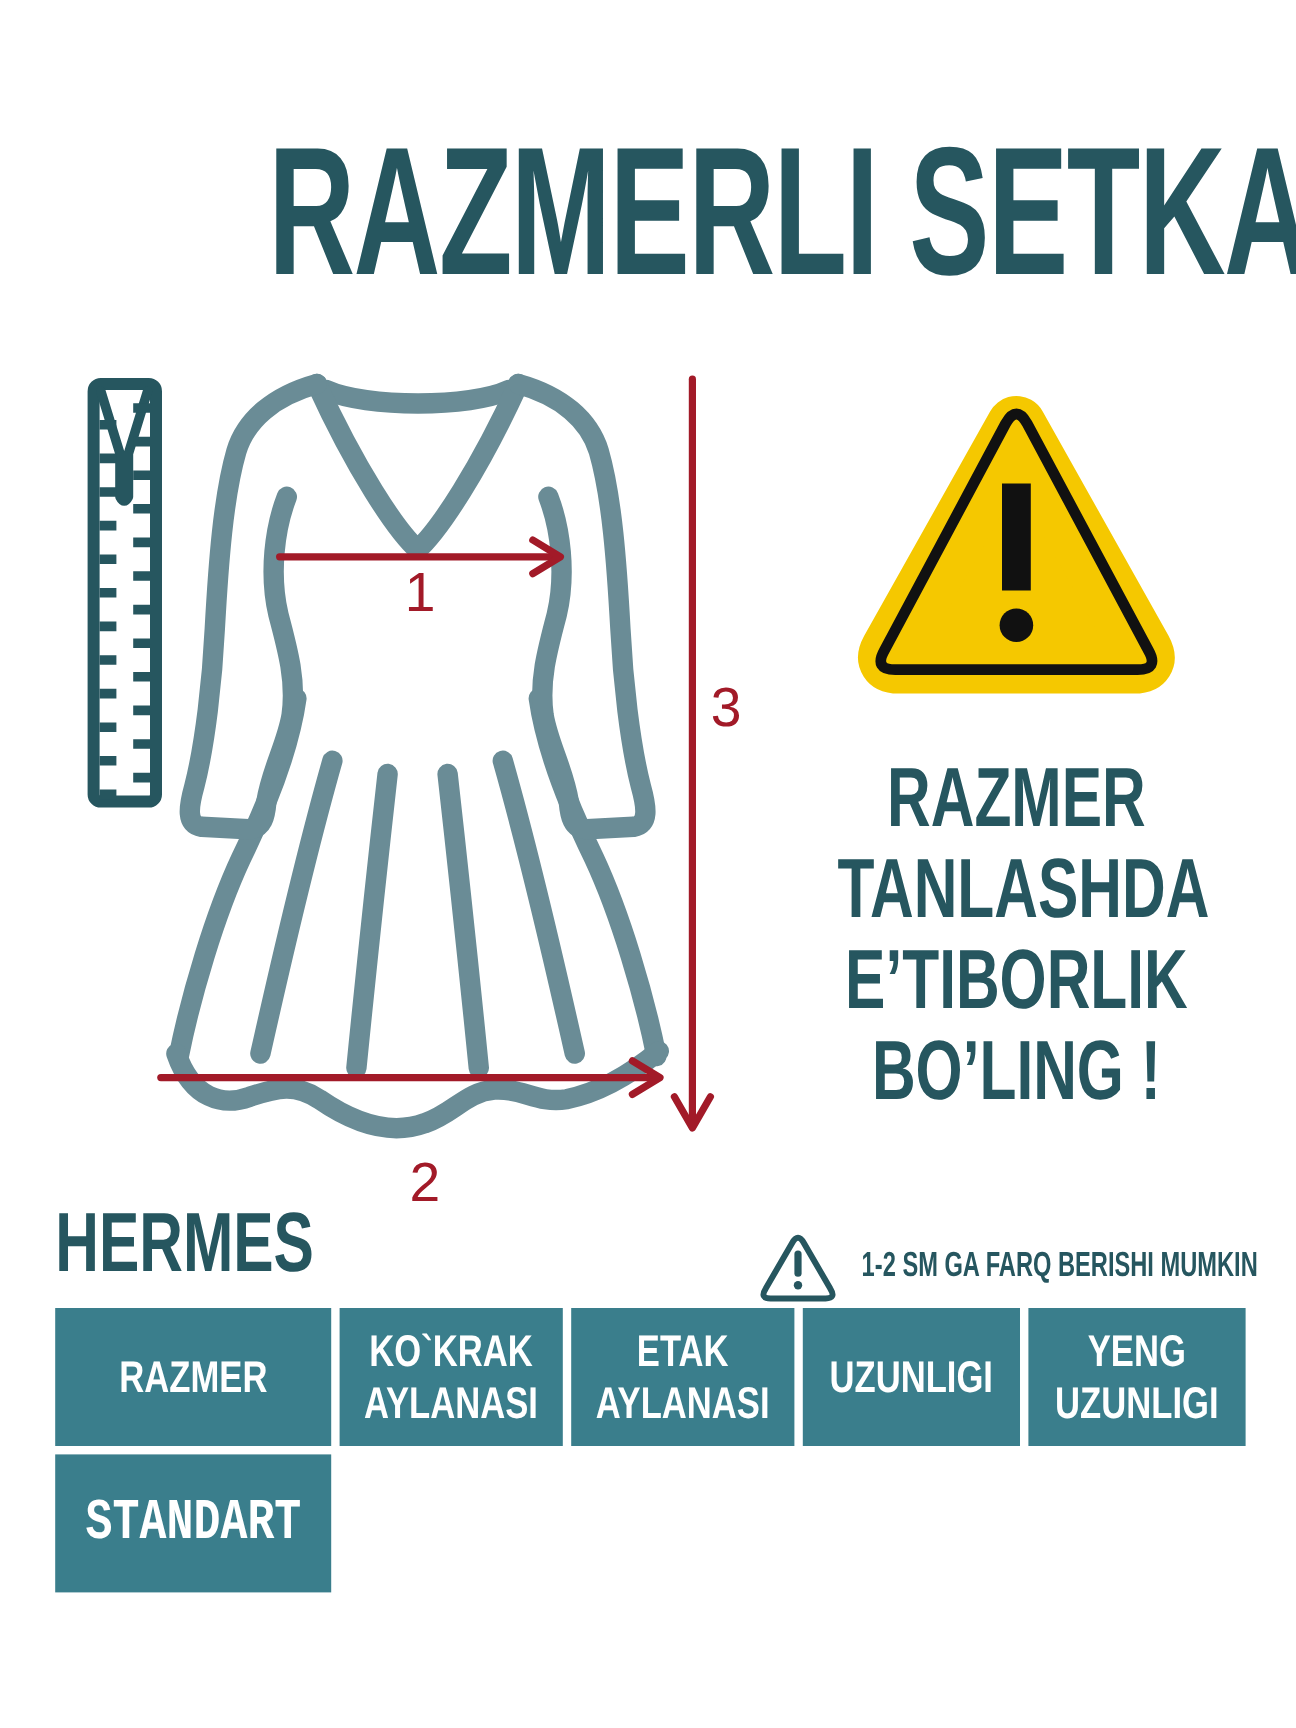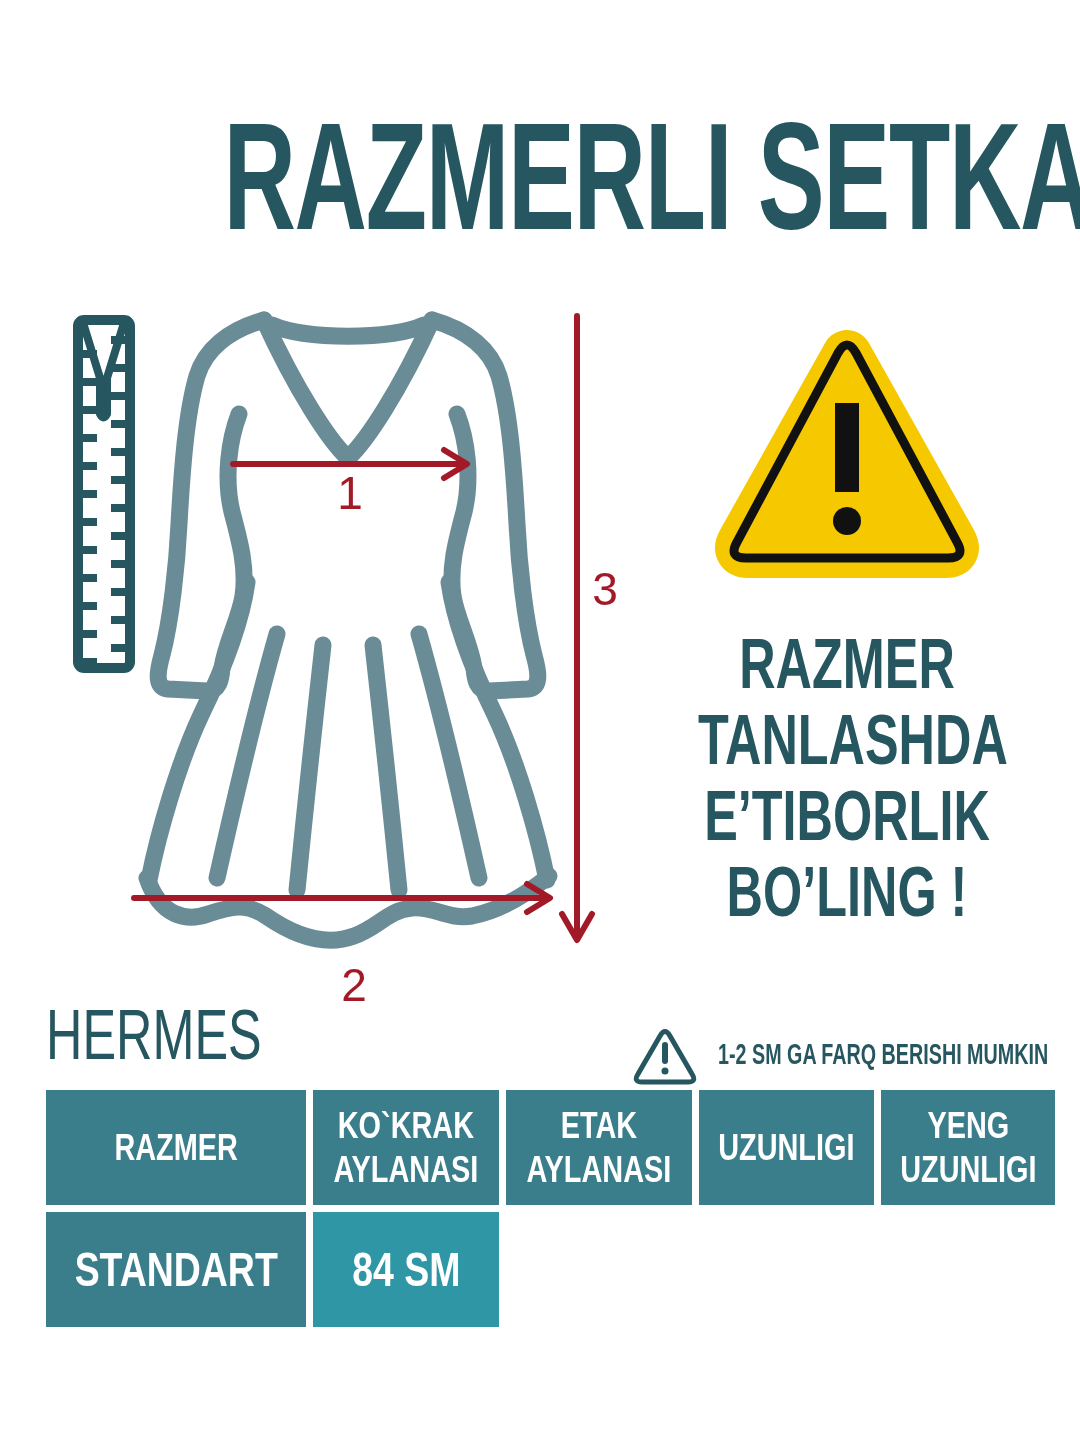--- a/index.html
+++ b/index.html
@@ -47,35 +47,35 @@
   #m1{left:310px;top:466px;width:80px;}
   #m2{left:314px;top:958px;width:80px;}
   #m3{left:575px;top:562px;width:60px;}
 
   .warning-text{
     left:640px;top:626px;width:414px;
     font-size:70px;font-weight:bold;line-height:76px;
     text-align:center;white-space:pre-line;
     transform:scaleX(0.72);transform-origin:50% 0;
   }
-  .brand{left:46px;top:1000px;font-size:70px;font-weight:normal;line-height:1;}
+  .brand{left:46px;top:1000px;font-size:70px;font-weight:bold;line-height:1;}
   .tolerance{left:718px;top:1040px;font-size:29px;font-weight:bold;line-height:1;}
 
   
   .size-table{
     left:46px;top:1090px;width:992px;
     display:grid;grid-template-columns:repeat(5,1fr);gap:7px;
   }
   .cell{
     height:115px;display:flex;align-items:center;justify-content:center;
     color:var(--white);text-align:center;
   }
   .th{background:var(--header-cell);font-size:37px;font-weight:bold;line-height:44px;}
   .td{font-size:48px;font-weight:bold;}
-  .td.dark{background:var(--header-cell);}
+  .td.dark{background:var(--header-cell);font-family:Liberation Mono, monospace;}
   .td.light{background:var(--light-cell);}
   .cell .cond{transform:scaleX(0.78);white-space:pre-line;}
 </style>
 </head>
 <body>
 
 <svg id="art" width="1080" height="1440" viewBox="0 0 1080 1440">
 
   <g>
     <rect x="78" y="320" width="52" height="348" rx="6" class="ruler-stroke" stroke-width="10"></rect>
@@ -168,16 +168,13 @@
     <span class="cond">UZUNLIGI</span>
   </div>
   <div class="cell th">
     <span class="cond">YENG
 UZUNLIGI</span>
   </div>
 
   <div class="cell td dark">
     <span class="cond">STANDART</span>
   </div>
-  <div class="cell td light">
-    <span class="cond">84 SM</span>
-  </div>
 </div>
 
 </body></html>

